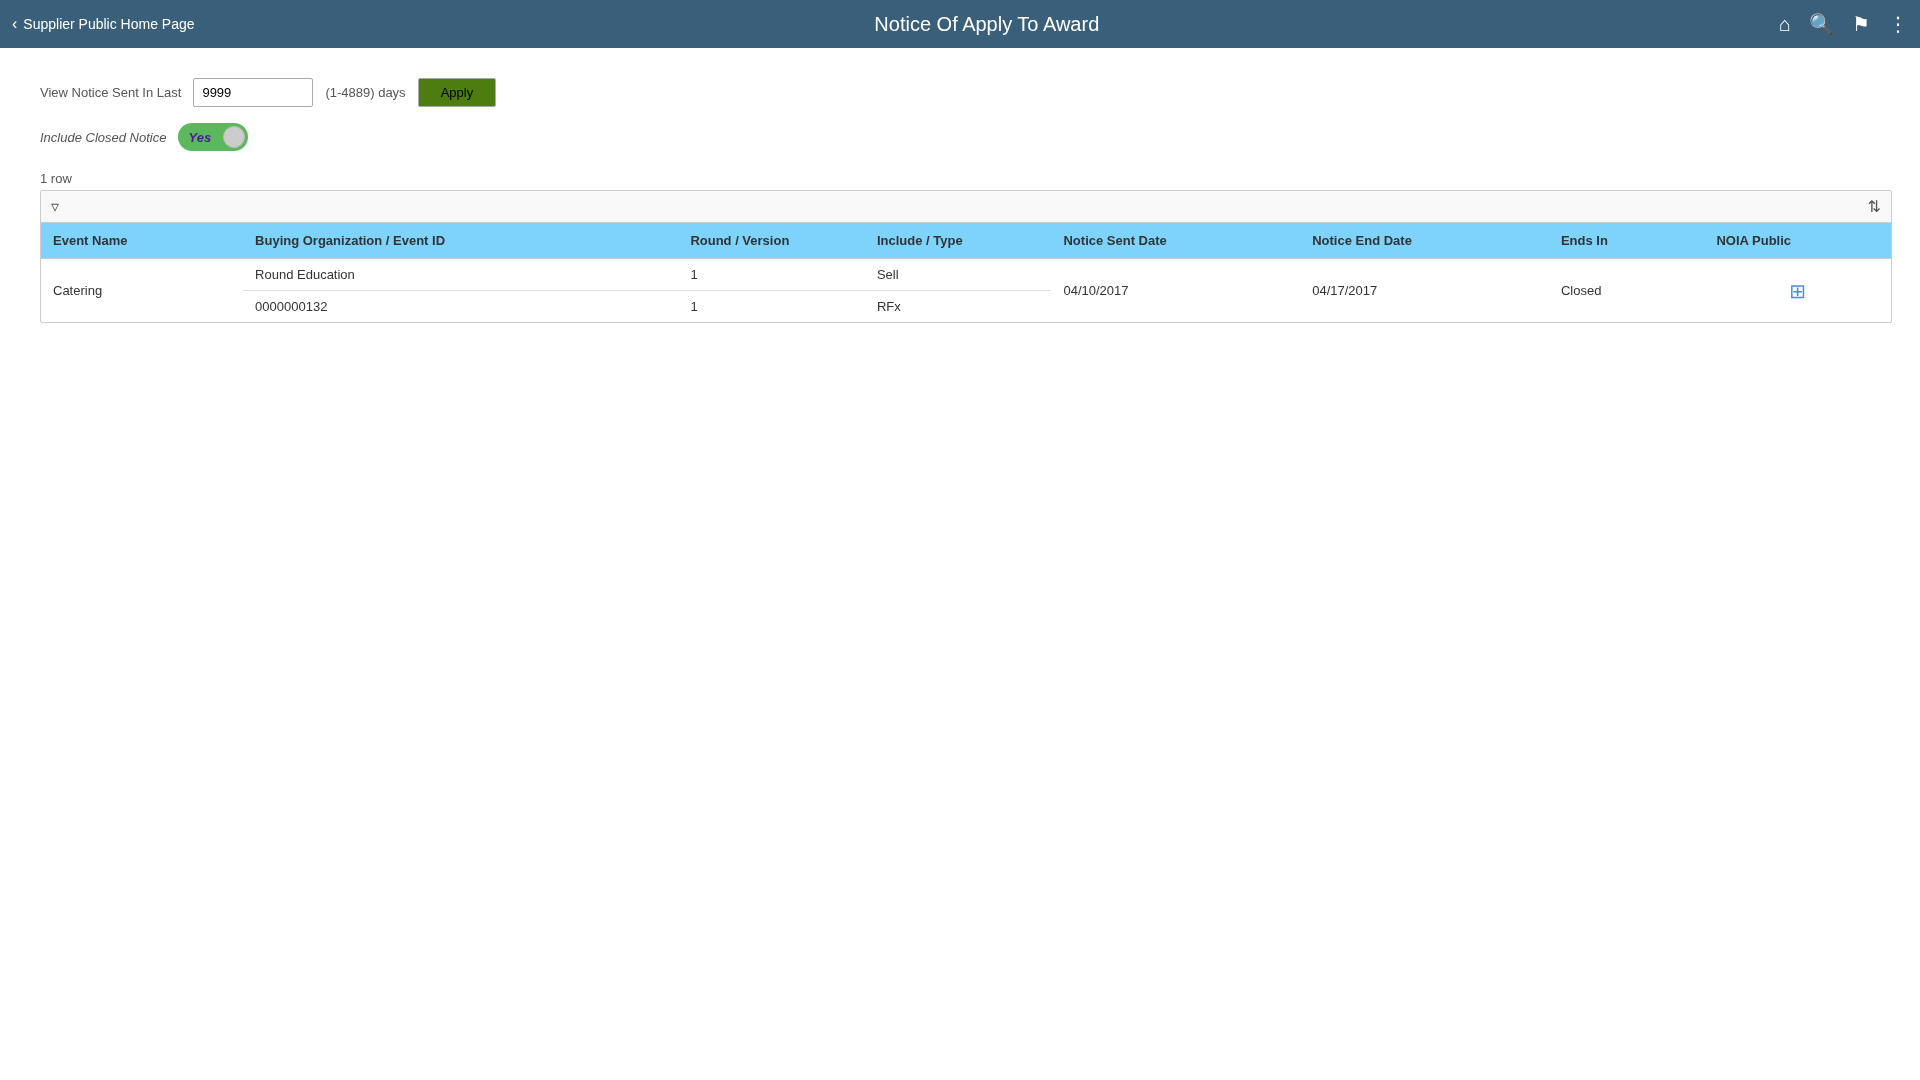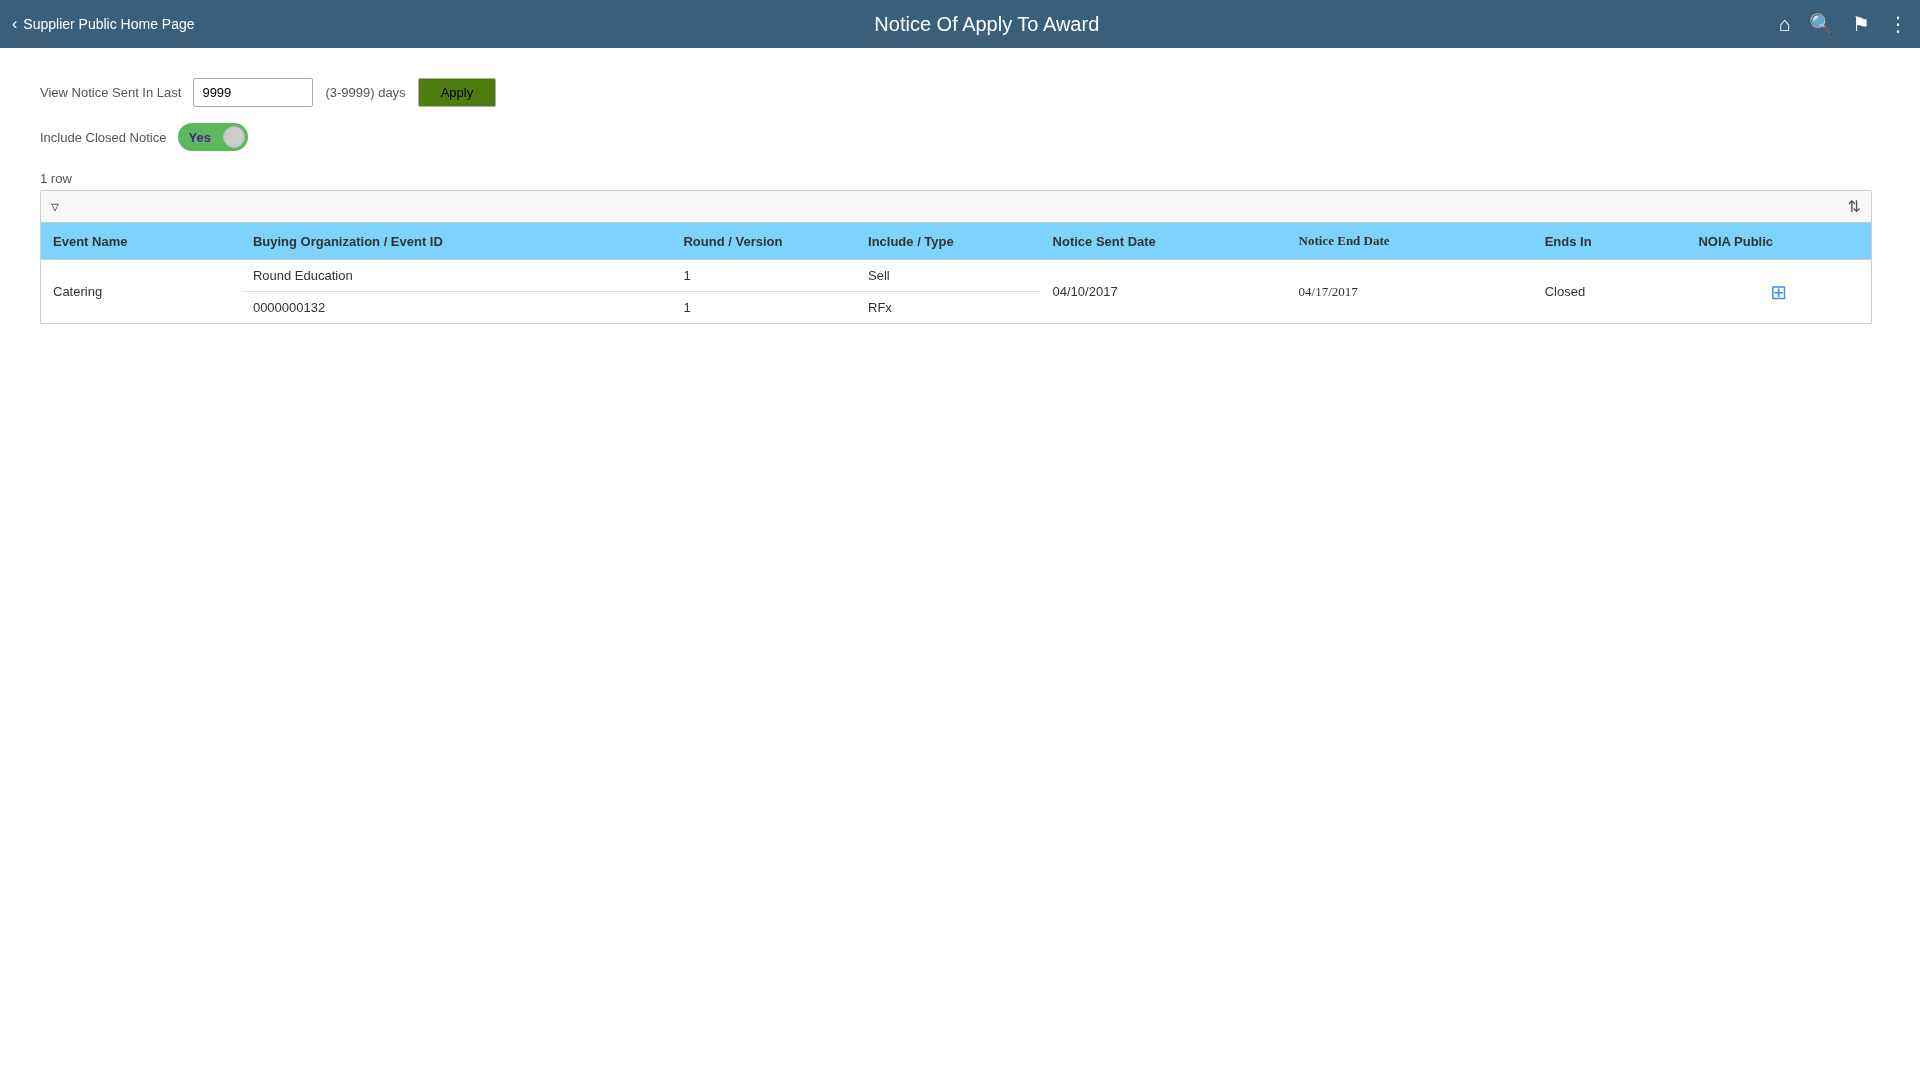--- a/index.html
+++ b/index.html
@@ -40,21 +40,21 @@
       color: #fff;
       font-size: 20px;
       cursor: pointer;
       display: flex;
       align-items: center;
       justify-content: center;
     }
 
     
     .main {
-      padding: 30px 48px 20px 40px;
+      padding: 30px 28px 20px 40px;
     }
 
     
     .filter-row {
       display: flex;
       align-items: center;
       gap: 12px;
       margin-bottom: 16px;
     }
     .filter-label {
@@ -81,20 +81,21 @@
       cursor: pointer;
       border-radius: 2px;
     }
 
     
     .toggle-row {
       display: flex;
       align-items: center;
       gap: 12px;
       margin-bottom: 20px;
+      font-style: italic;
     }
     .toggle-switch {
       display: flex;
       align-items: center;
       width: 70px;
       height: 28px;
       background: #5cb85c;
       border-radius: 14px;
       cursor: pointer;
       position: relative;
@@ -186,21 +187,21 @@
       align-items: center;
       justify-content: center;
     }
 
     
     .col-event { width: 130px; }
     .col-buying { width: 280px; }
     .col-round { width: 120px; }
     .col-format { width: 120px; }
     .col-sent { width: 160px; }
-    .col-end { width: 160px; font-family: Liberation Serif, serif; }
+    .col-end { width: 160px; }
     .col-endsin { width: 100px; }
     .col-noia { width: 120px; }
   </style>
 </head>
 <body>
 
 <div class="header">
   <div class="header-left">
     <span class="arrow">‹</span>
     <span>Supplier Public Home Page</span>
@@ -212,21 +213,21 @@
     <span class="header-icon">⚑</span>
     <span class="header-icon">⋮</span>
   </div>
 </div>
 
 <div class="main">
 
   <div class="filter-row">
     <span class="filter-label">View Notice Sent In Last</span>
     <input class="filter-input" type="text" value="9999" style="">
-    <span class="filter-hint">(3-9999) days</span>
+    <span class="filter-hint">(1-4889) days</span>
     <button class="apply-btn">Apply</button>
   </div>
 
   <div class="toggle-row">
     <span class="filter-label">Include Closed Notice</span>
     <div class="toggle-switch">
       <span class="toggle-text">Yes</span>
       <div class="toggle-knob"></div>
     </div>
   </div>

